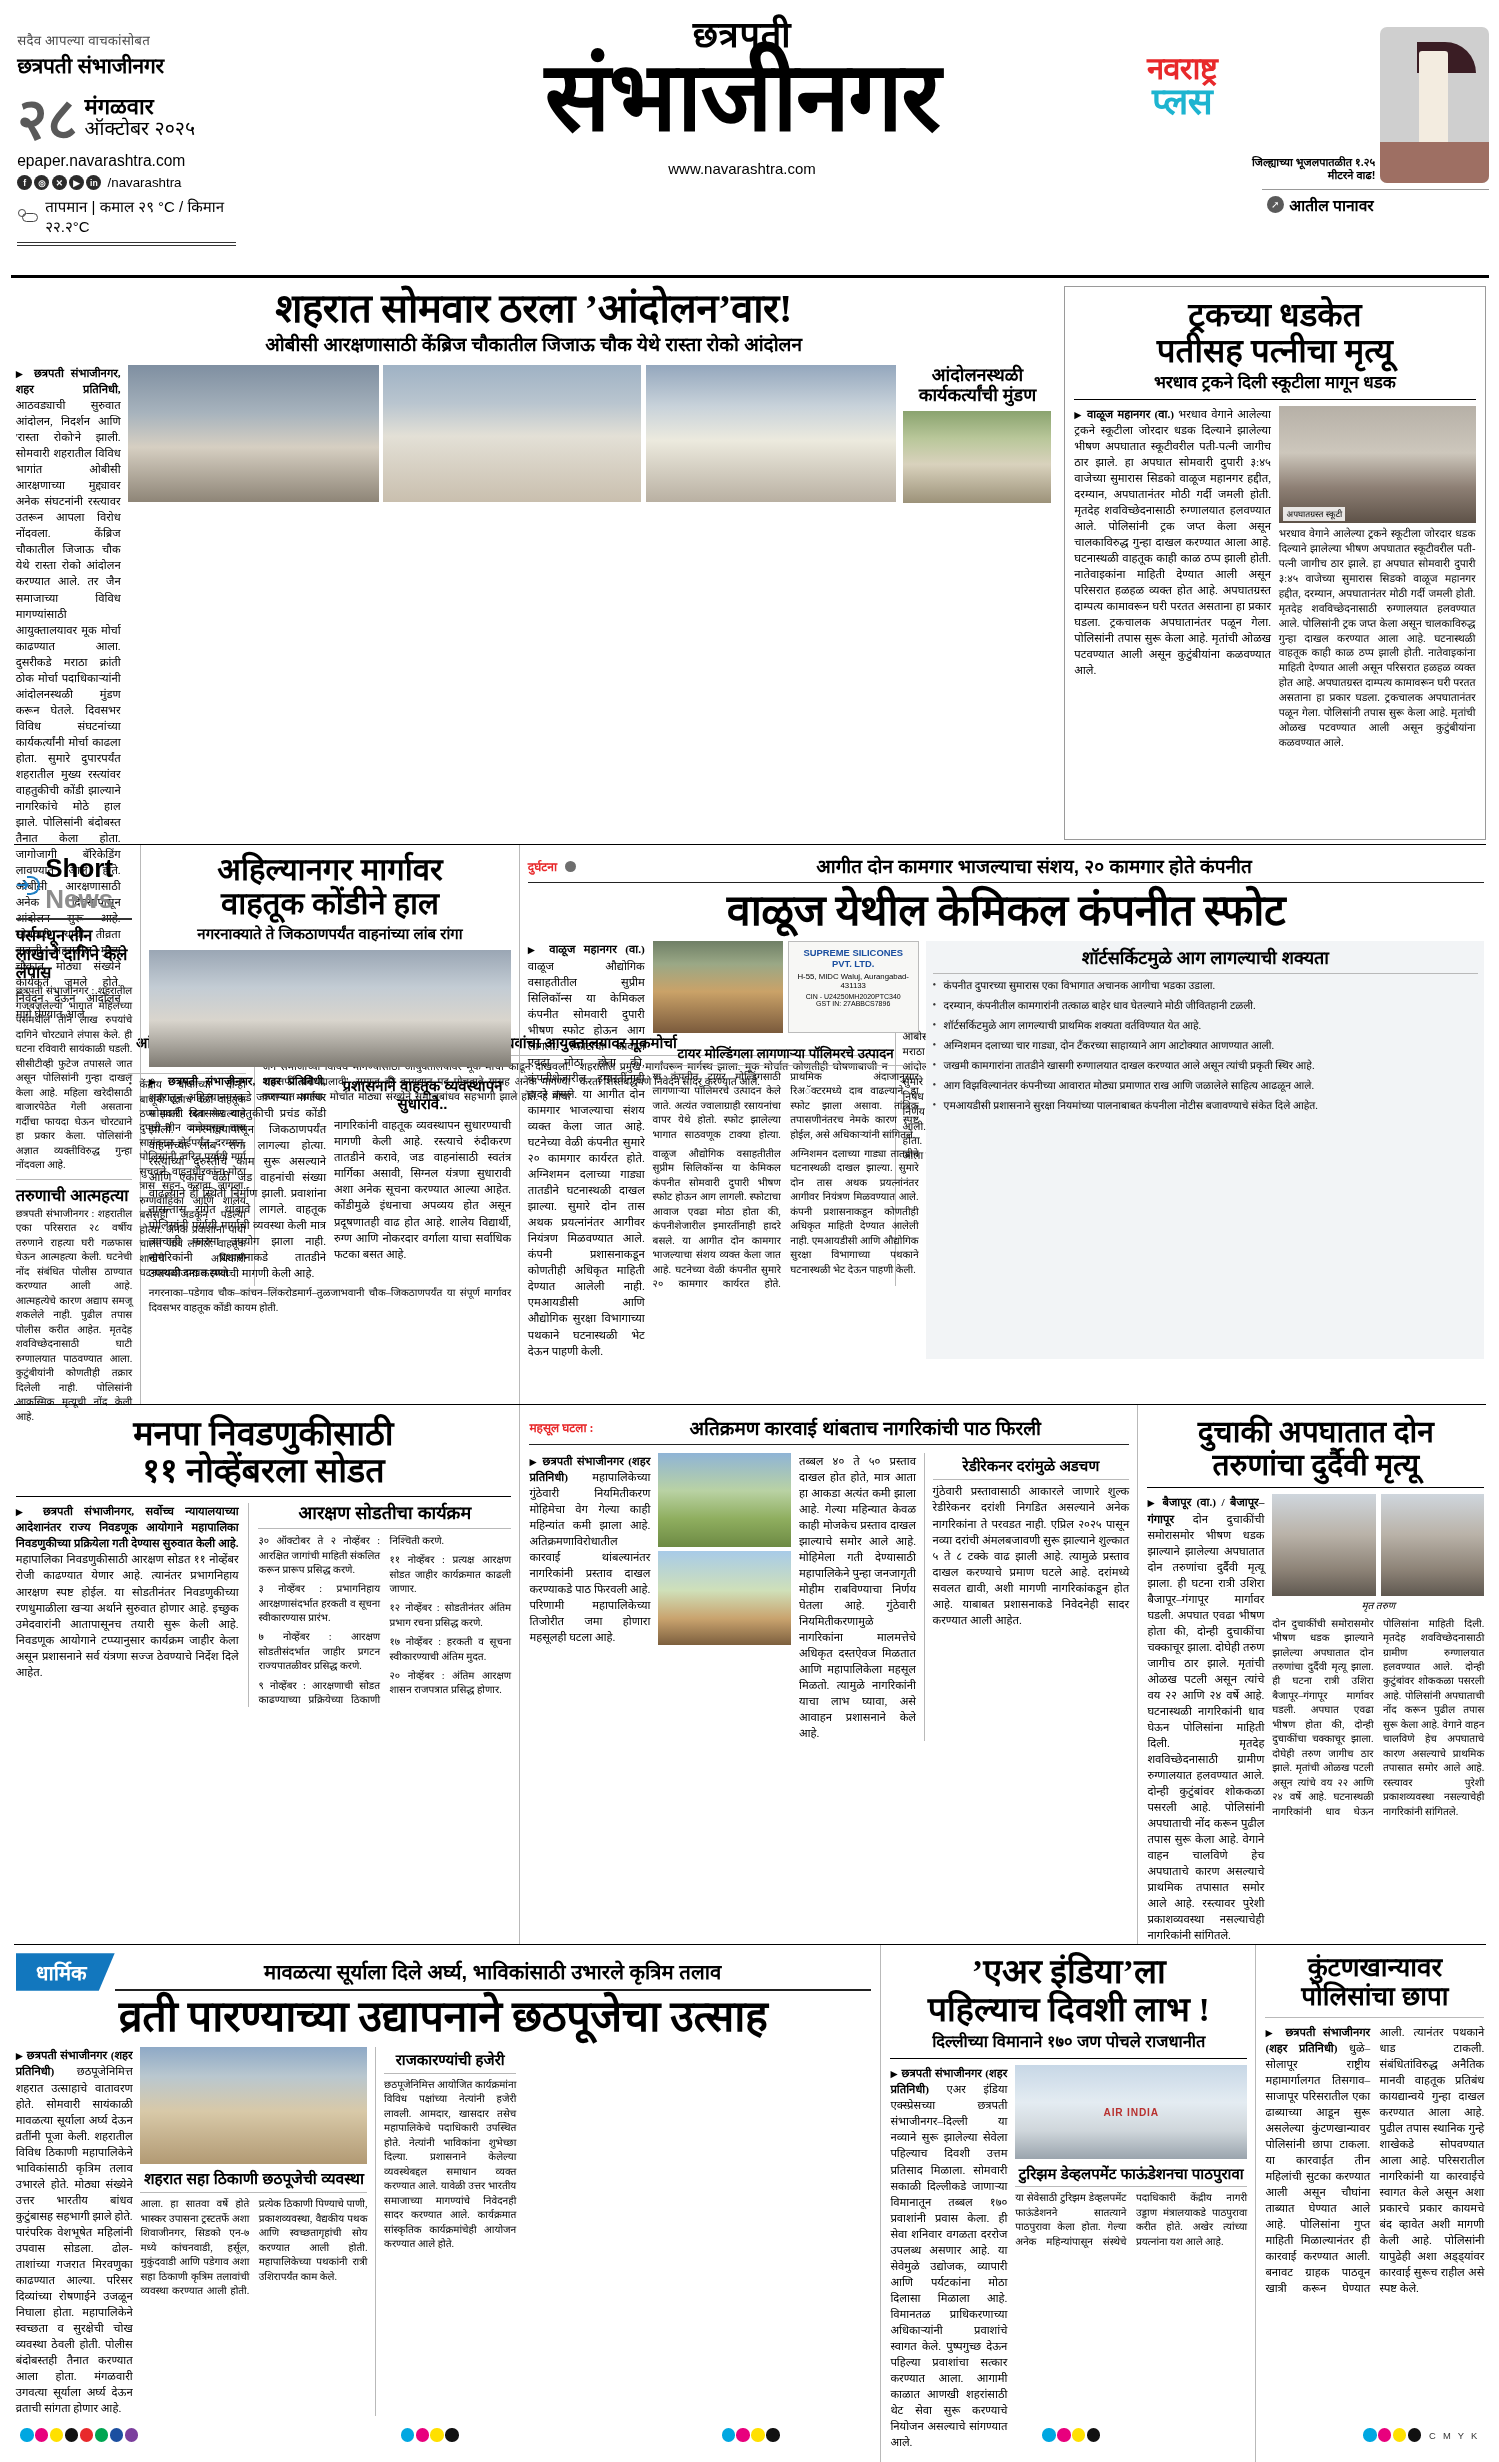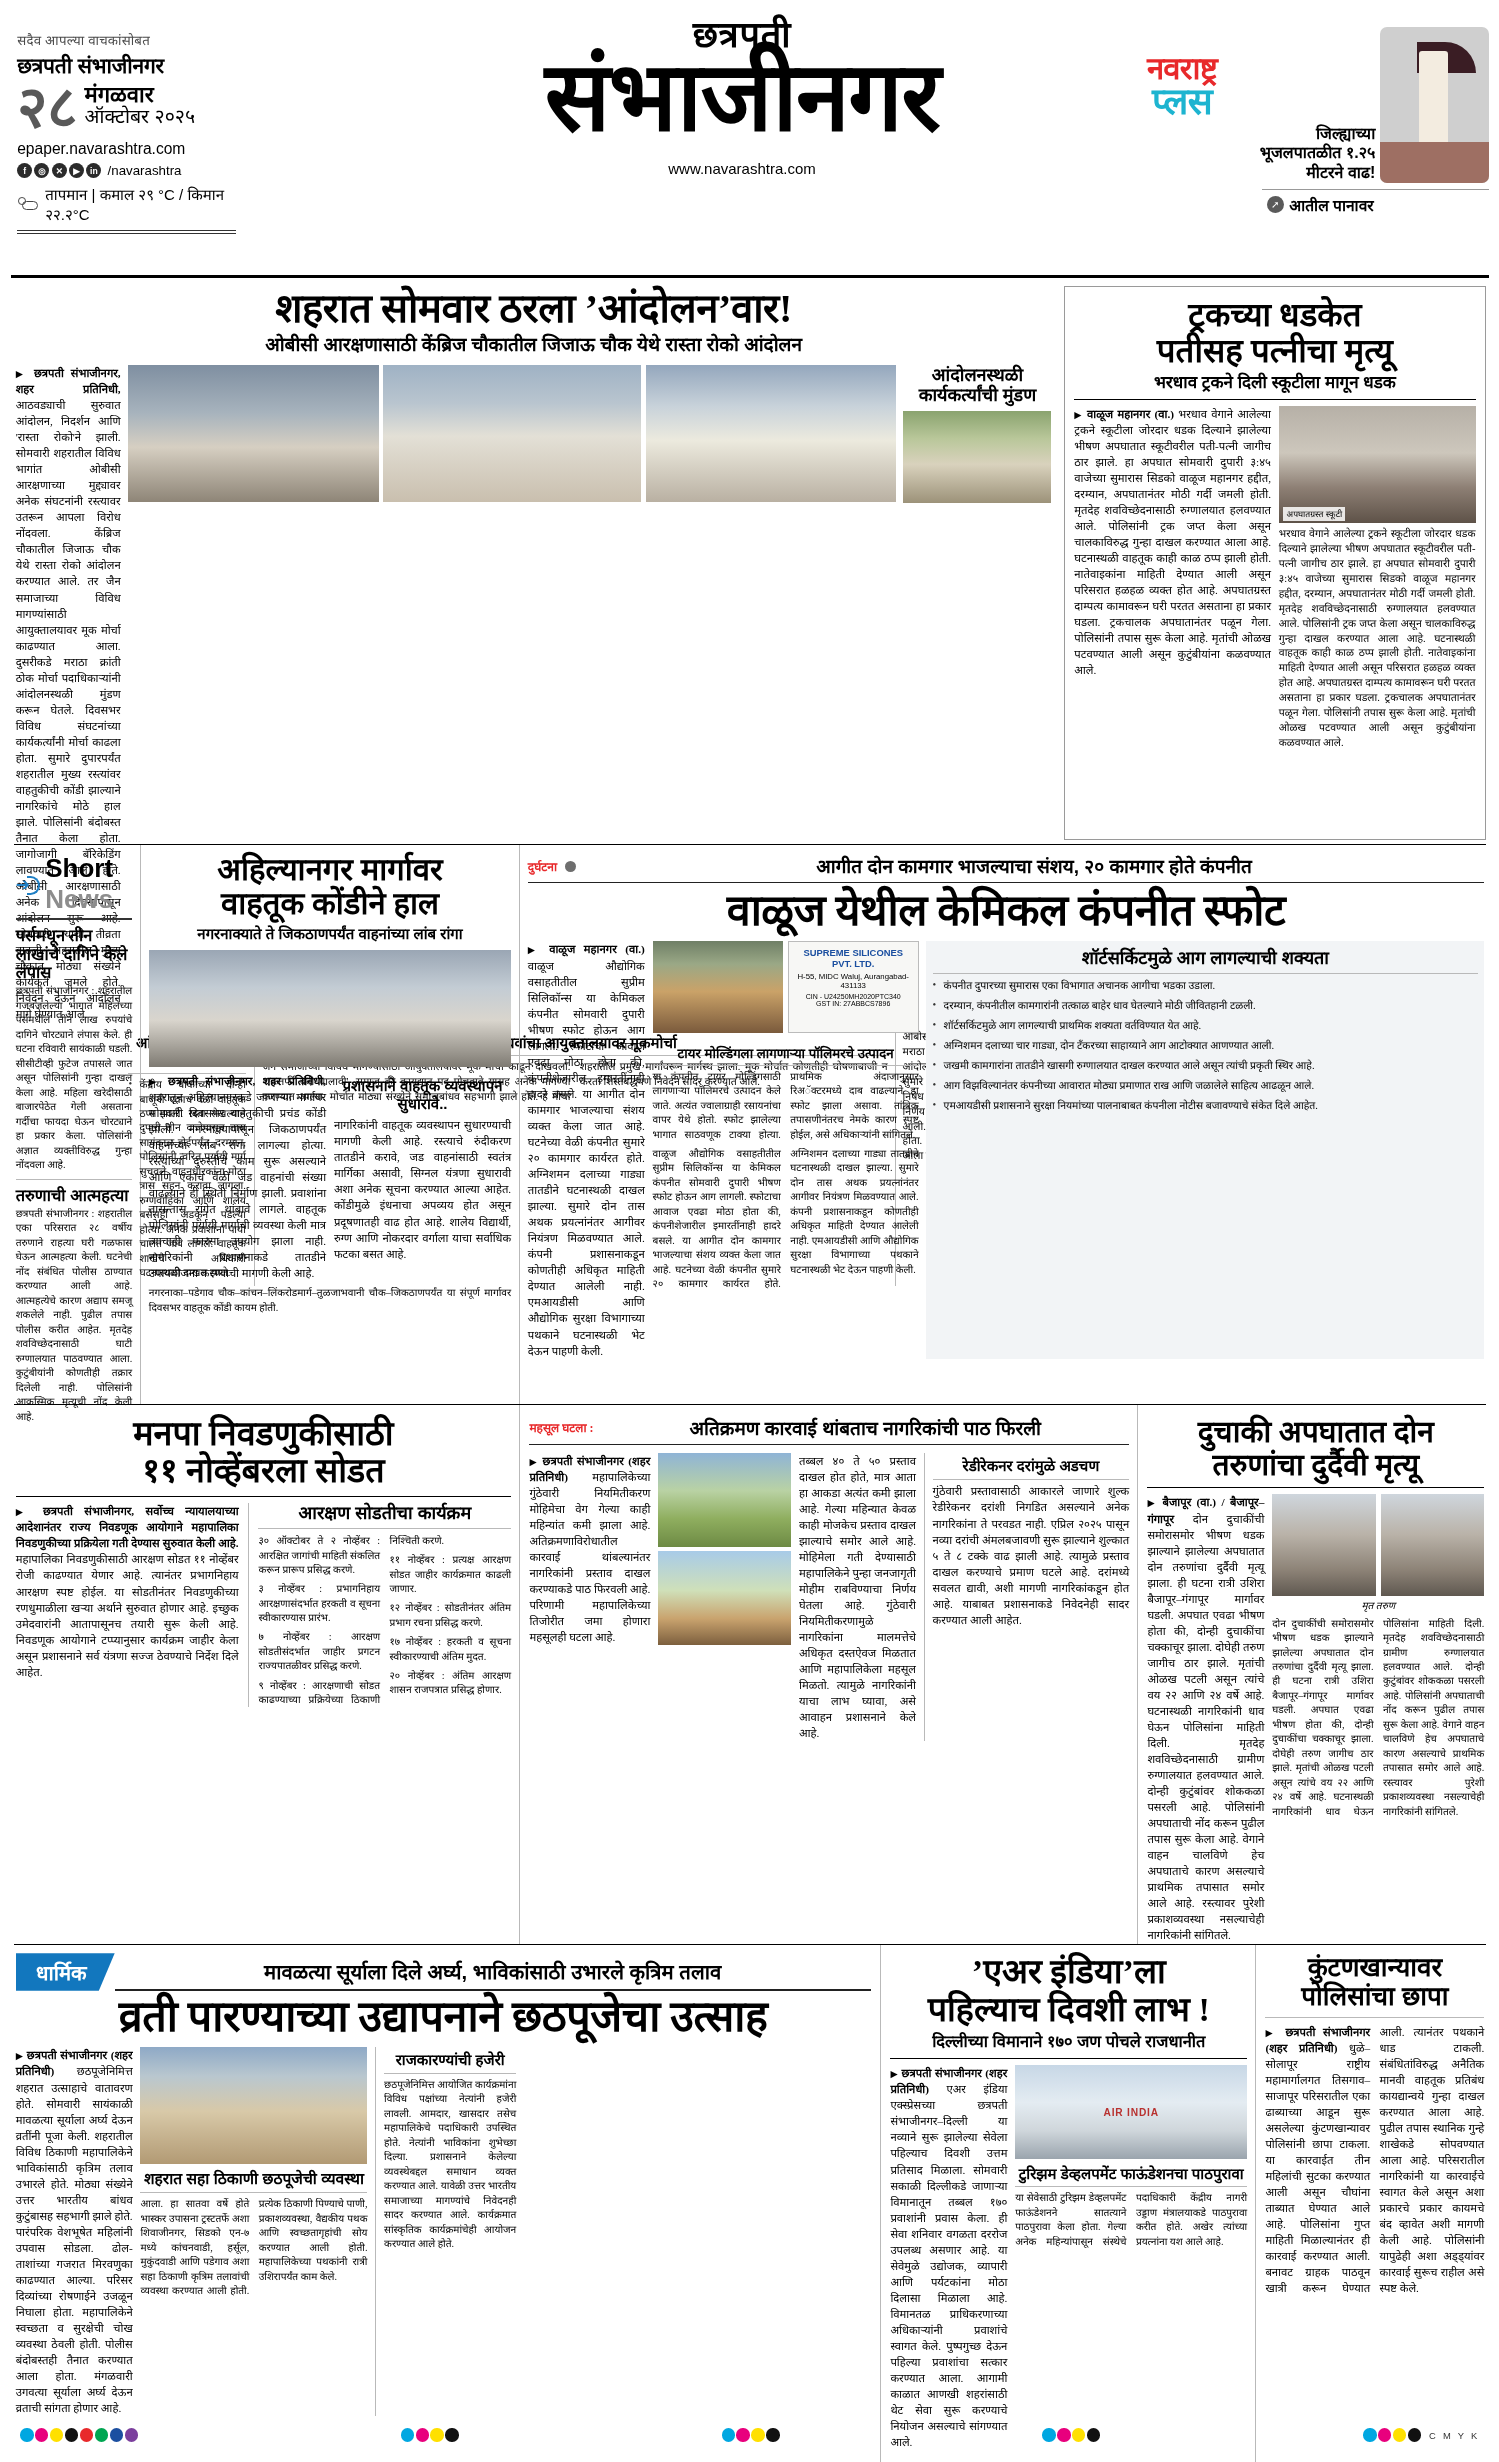--- a/index.html
+++ b/index.html
@@ -41,21 +41,21 @@
   .city-name {
     font-size: 21px;
     font-weight: bold;
     margin-top: 2.3px;
     letter-spacing: -0.2px;
     font-family: "Liberation Sans", sans-serif;
   }
   .dateblock {
     display: flex;
     align-items: flex-start;
-    margin-top: 1px;
+    margin-top: 13px;
   }
   .daynum {
     font-size: 58px;
     font-weight: bold;
     color: #595959;
     line-height: 0.92;
     font-family: "Liberation Sans", sans-serif;
   }
   .dateright { padding-left: 7px; padding-top: 3.1px; }
   .dayname {
@@ -192,21 +192,21 @@
     padding-left: 7.8px;
   }
   .promo {
     display: flex;
     align-items: flex-end;
     gap: 4.7px;
   }
   .promo-text {
     flex: 1 1 auto;
     text-align: right;
-    font-size: 16px;
+    font-size: 11px;
     font-weight: bold;
     line-height: 1.22;
     font-family: "Liberation Sans", sans-serif;
   }
   .promo-img {
     width: 109px; height: 156px;
     flex: 0 0 109px;
     border-radius: 7px;
     background:
       linear-gradient(180deg,#e8d9c4 0%, #d8bb97 38%, #c79a76 62%, #b07f6a 100%);

